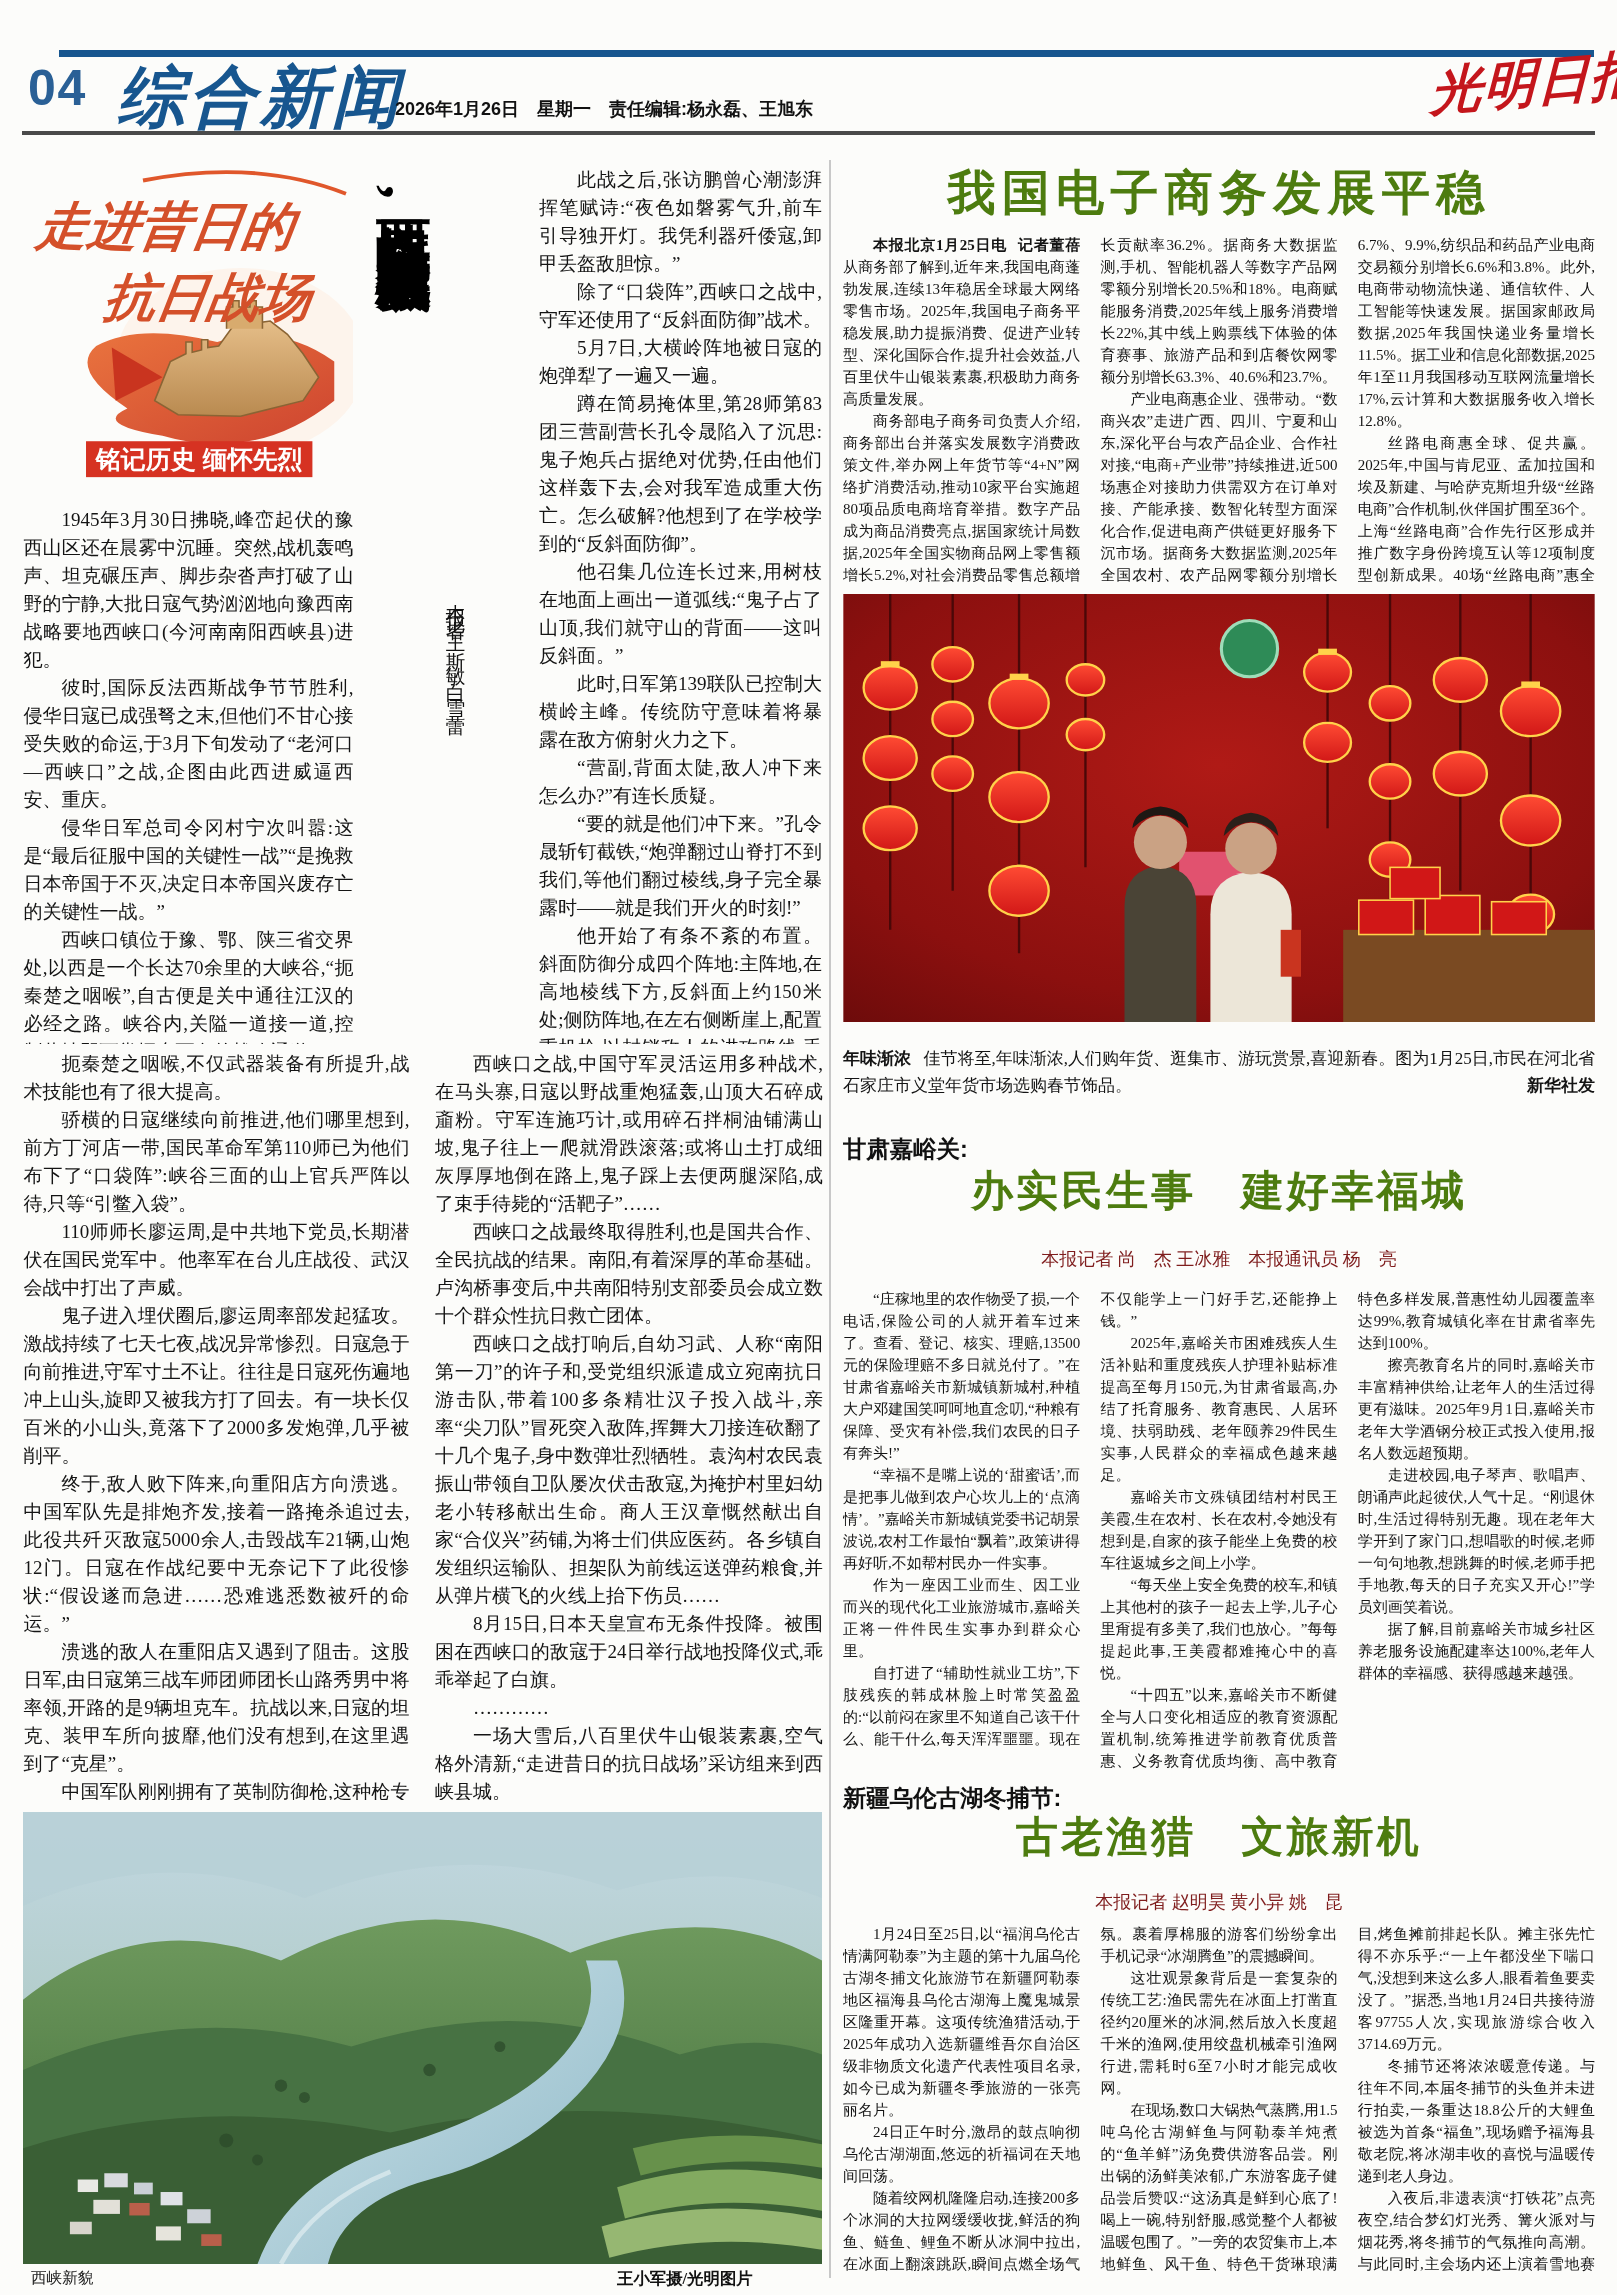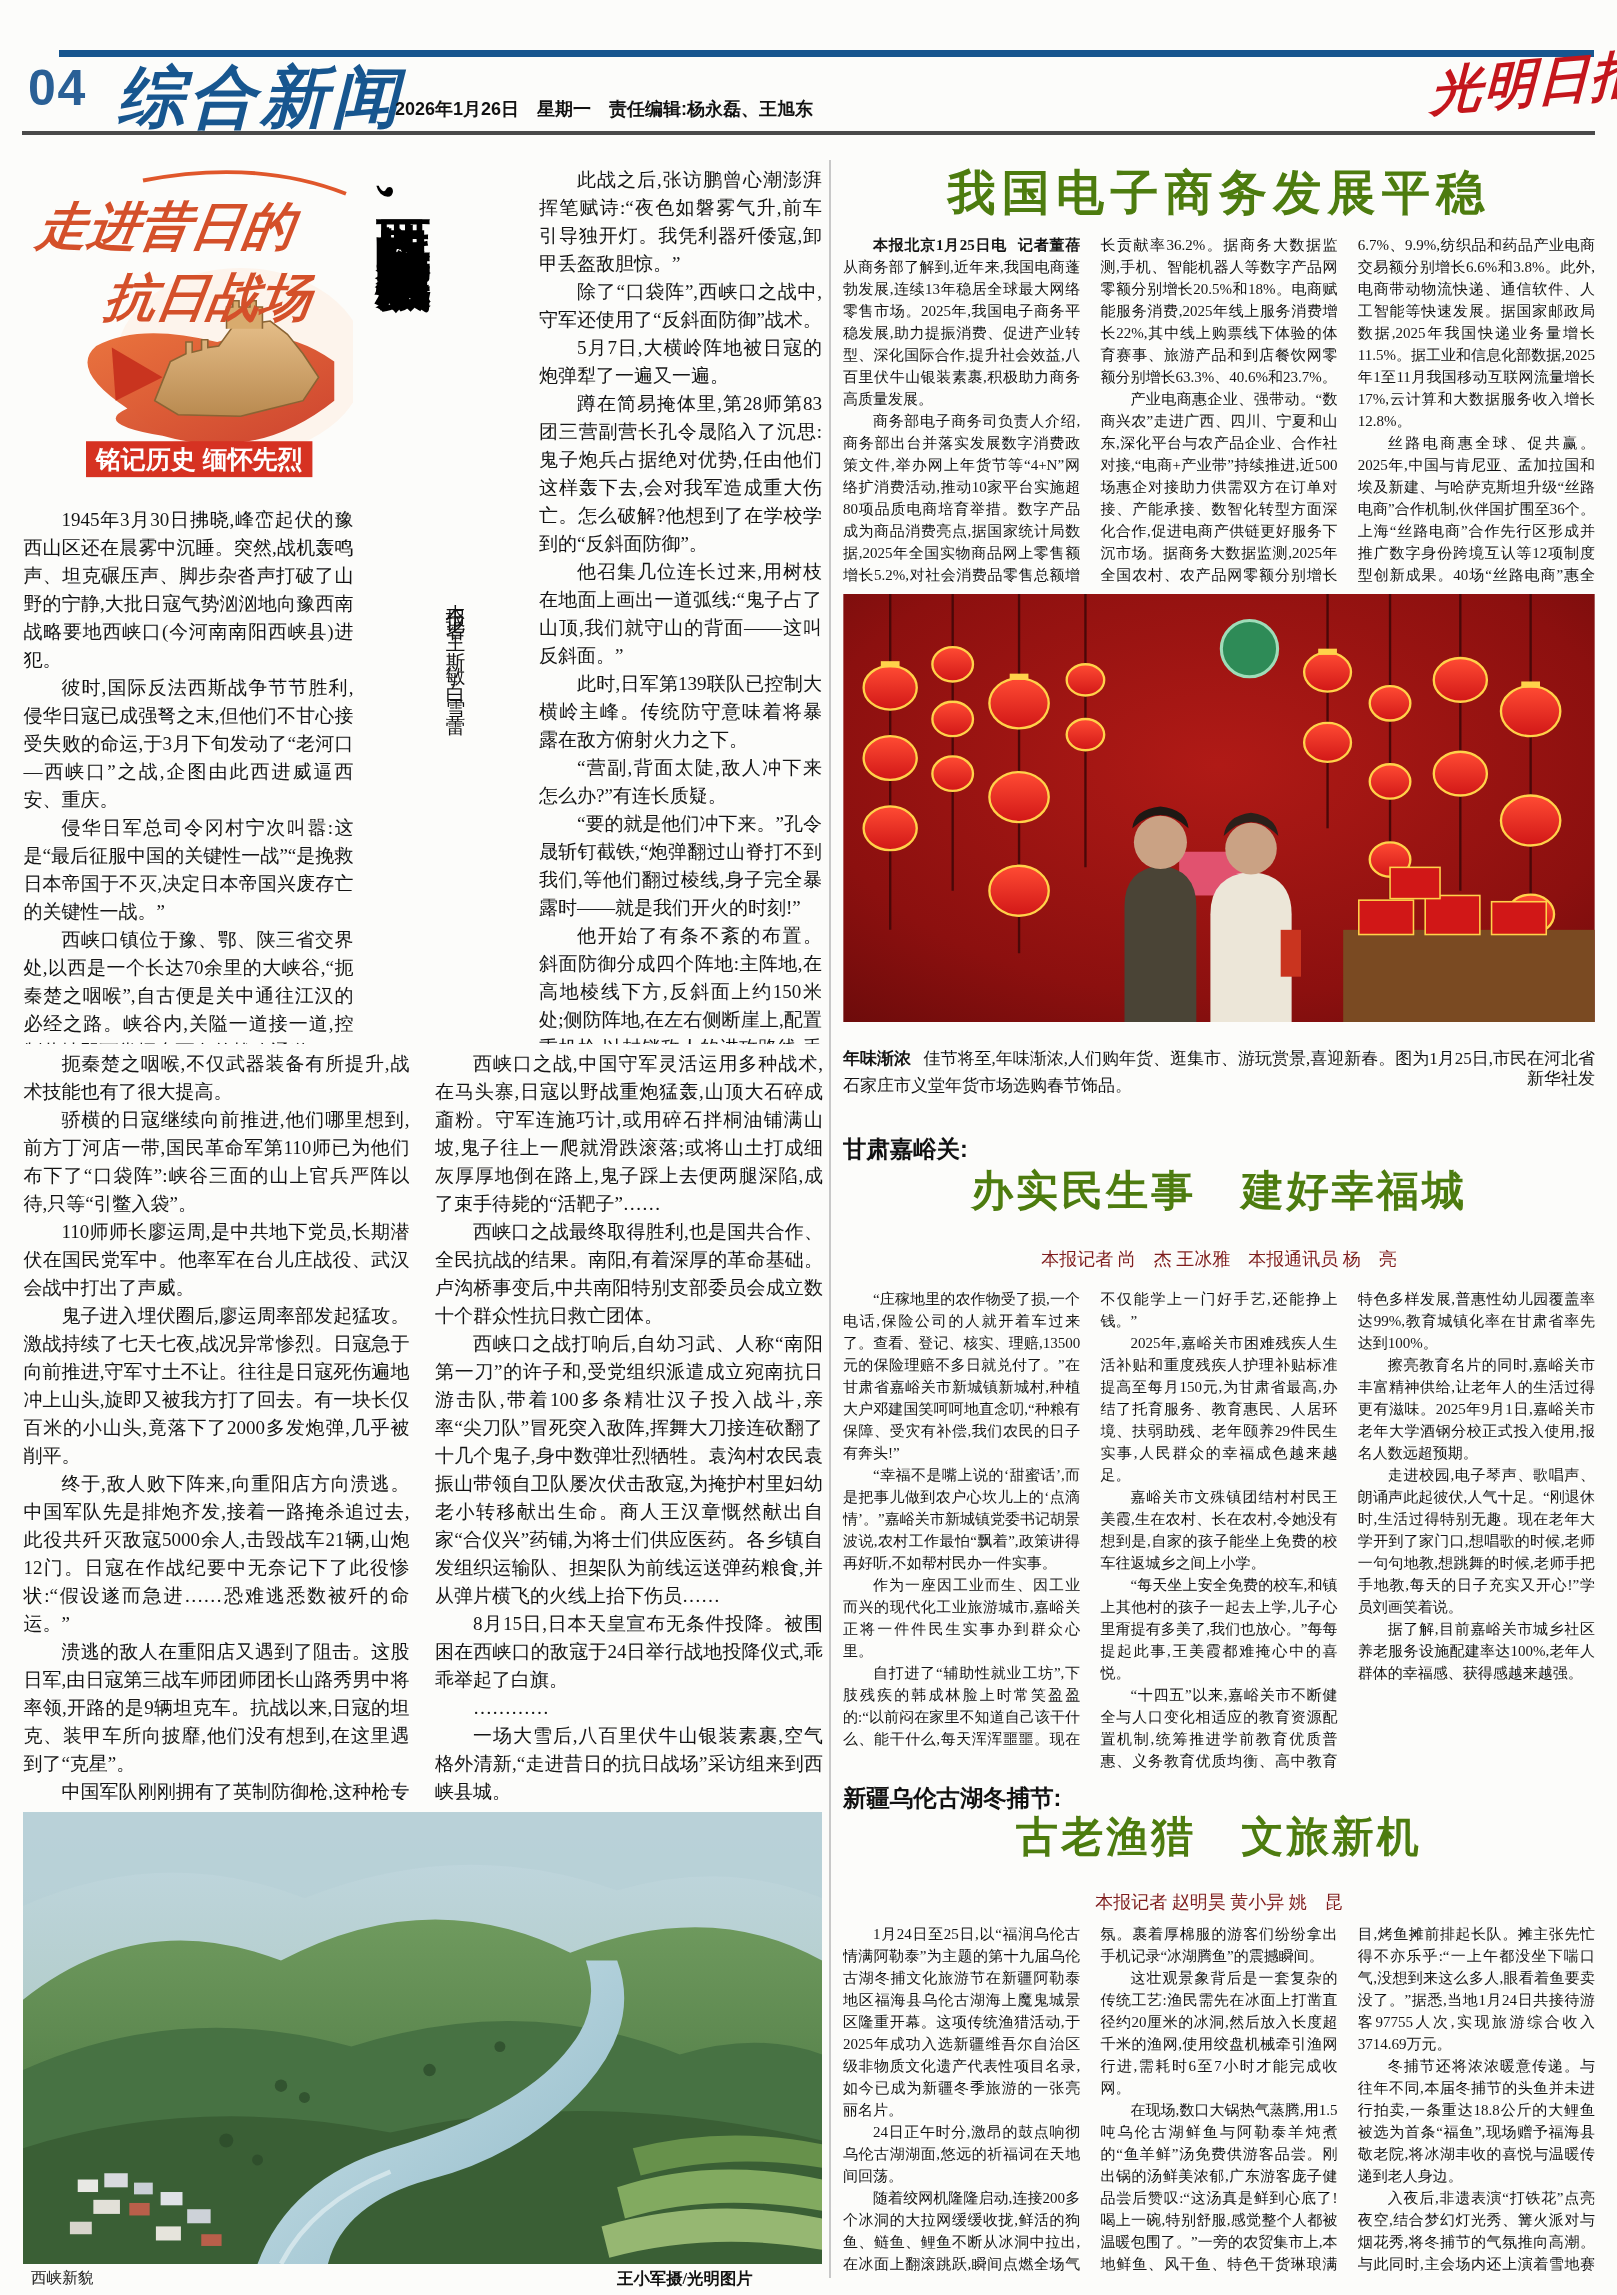--- a/index.html
+++ b/index.html
@@ -44,21 +44,21 @@
   .rt-head{position:absolute;left:843px;width:752px;text-align:center;font-weight:900;color:#4d7c0f;
     font-family:"Liberation Serif","DejaVu Serif",serif;}
   .kicker{position:absolute;left:843px;font-family:"Liberation Sans","DejaVu Sans",sans-serif;
     font-weight:900;font-size:23.4px;color:#111;}
   .byline-c{position:absolute;left:843px;width:752px;text-align:center;font-size:18px;color:#7f1d1d;}
 
   
   .photo{position:absolute;overflow:hidden;}
   .caption{position:absolute;left:843px;top:1046px;width:752px;font-size:17px;line-height:26.6px;text-align:justify;}
   .caption .cap-title{font-weight:900;padding-right:12.5px;}
-  .caption .credit{position:absolute;right:0;bottom:7px;font-weight:400;}
+  .caption .credit{position:absolute;right:0;bottom:0;font-weight:700;}
   .photo-cap-left{position:absolute;left:31px;top:2268px;font-size:15.6px;color:#222;}
   .photo-credit-left{position:absolute;left:617px;top:2268px;font-size:16.4px;font-weight:700;color:#111;}
 
   
   .badge{position:absolute;left:22px;top:166px;width:331px;height:335px;}
 </style>
 </head>
 <body>
 
 <div class="page">

